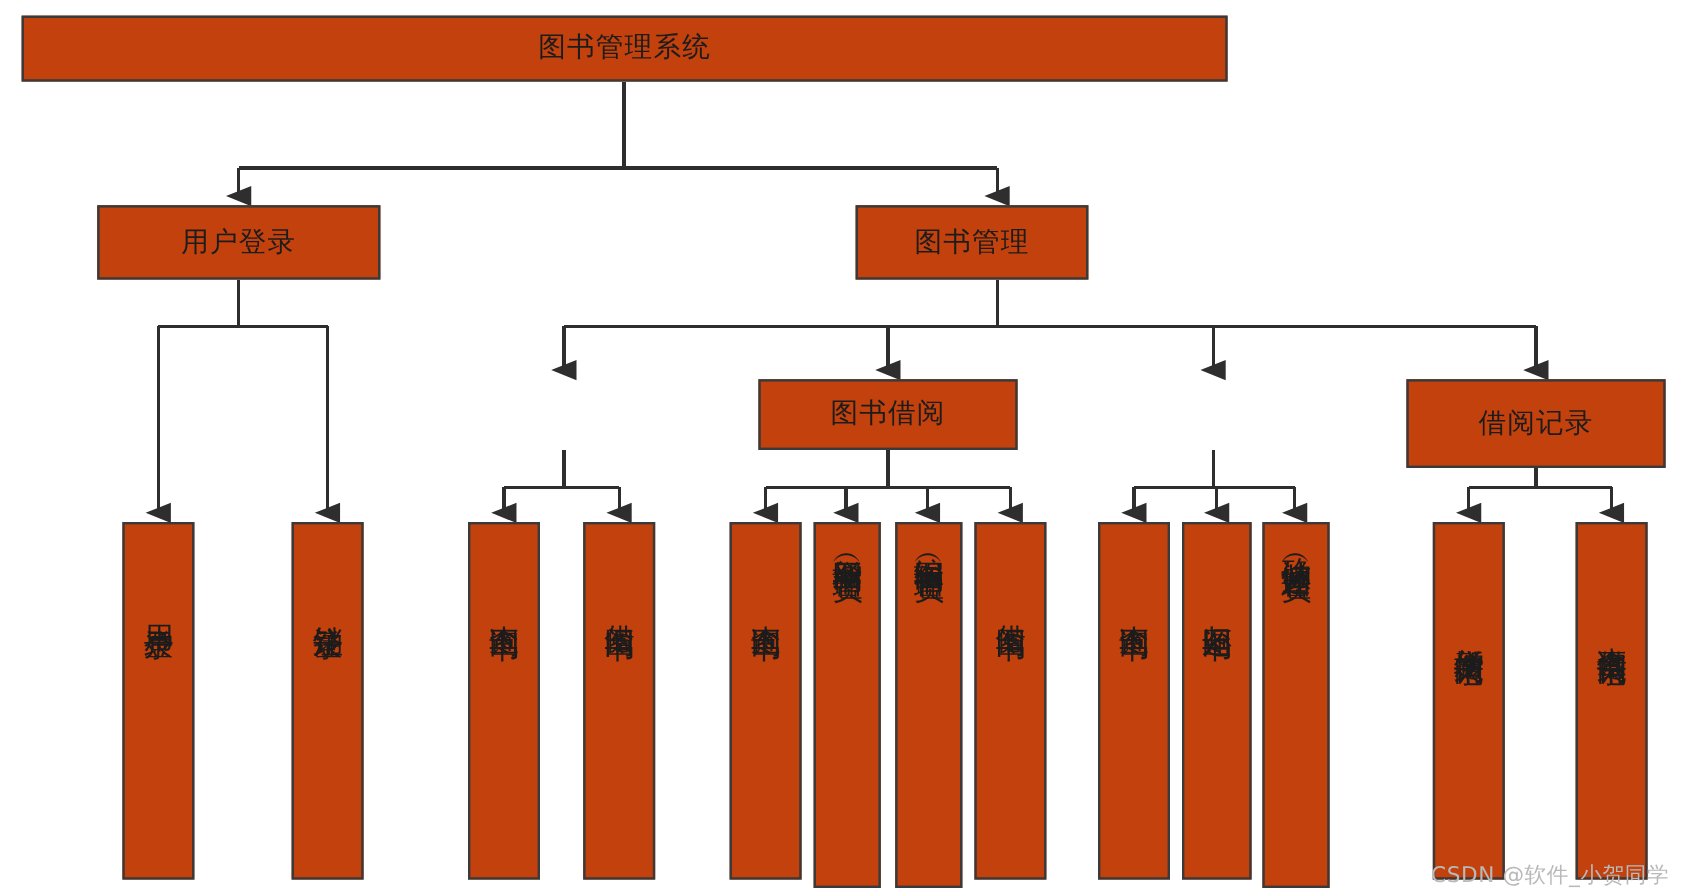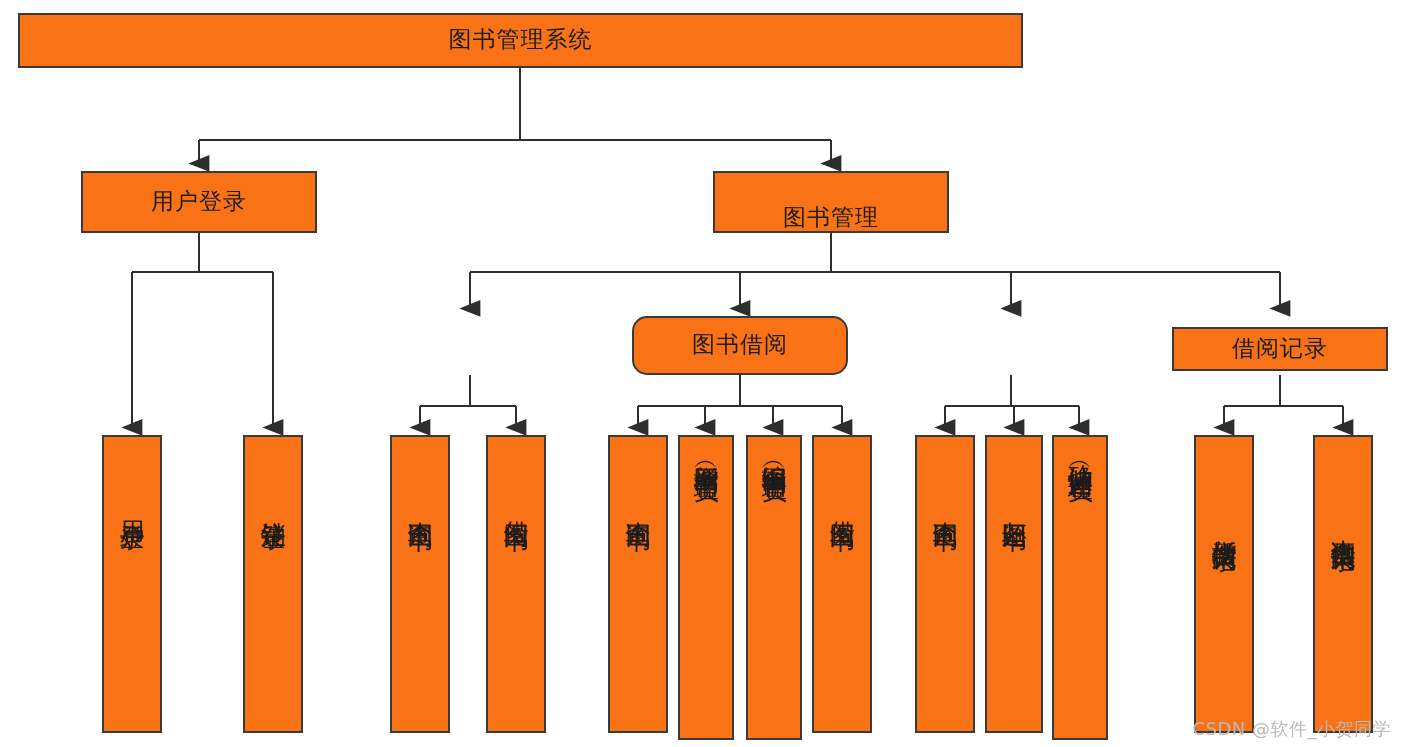--- a/index.html
+++ b/index.html
@@ -22,27 +22,26 @@
   svg.edges {
     position: absolute;
     left: 0;
     top: 0;
     width: 1405px;
     height: 747px;
   }
   .node {
     position: absolute;
     box-sizing: border-box;
-    background: #f97316;
+    background: #c2410c;
     border: 2px solid #3a3a3a;
     display: flex;
     align-items: center;
     justify-content: center;
     color: #1c1c1c;
-    font-family: Liberation Serif, serif;
   }
   .node .label {
     display: block;
     text-align: center;
     line-height: 1.15;
     white-space: nowrap;
   }
   .node.horizontal .label {
     font-size: 23px;
     letter-spacing: 1px;
@@ -141,28 +140,28 @@
     </g>
   </svg>
 
   <div class="node root" style="left:18px; top:13px; width:1005px; height:55px;">
     <span class="label">图书管理系统</span>
   </div>
 
   <div class="node horizontal" style="left:81px; top:171px; width:236px; height:62px;">
     <span class="label">用户登录</span>
   </div>
-  <div class="node horizontal" style="left:713px; top:171px; width:236px; height:62px;align-items:flex-end;">
+  <div class="node horizontal" style="left:713px; top:171px; width:194px; height:62px;">
     <span class="label">图书管理</span>
   </div>
 
-  <div class="node horizontal" style="left:632px; top:316px; width:216px; height:59px;border-radius:15px;">
+  <div class="node horizontal" style="left:632px; top:316px; width:216px; height:59px;">
     <span class="label">图书借阅</span>
   </div>
-  <div class="node horizontal" style="left:1172px; top:327px; width:216px; height:44px;">
+  <div class="node horizontal" style="left:1172px; top:316px; width:216px; height:74px;">
     <span class="label">借阅记录</span>
   </div>
 
   <div class="node vertical mid" style="left:102px; top:435px; width:60px; height:298px;">
     <span class="label">用户登录</span>
   </div>
   <div class="node vertical mid" style="left:243px; top:435px; width:60px; height:298px;">
     <span class="label">注销登录</span>
   </div>
 

